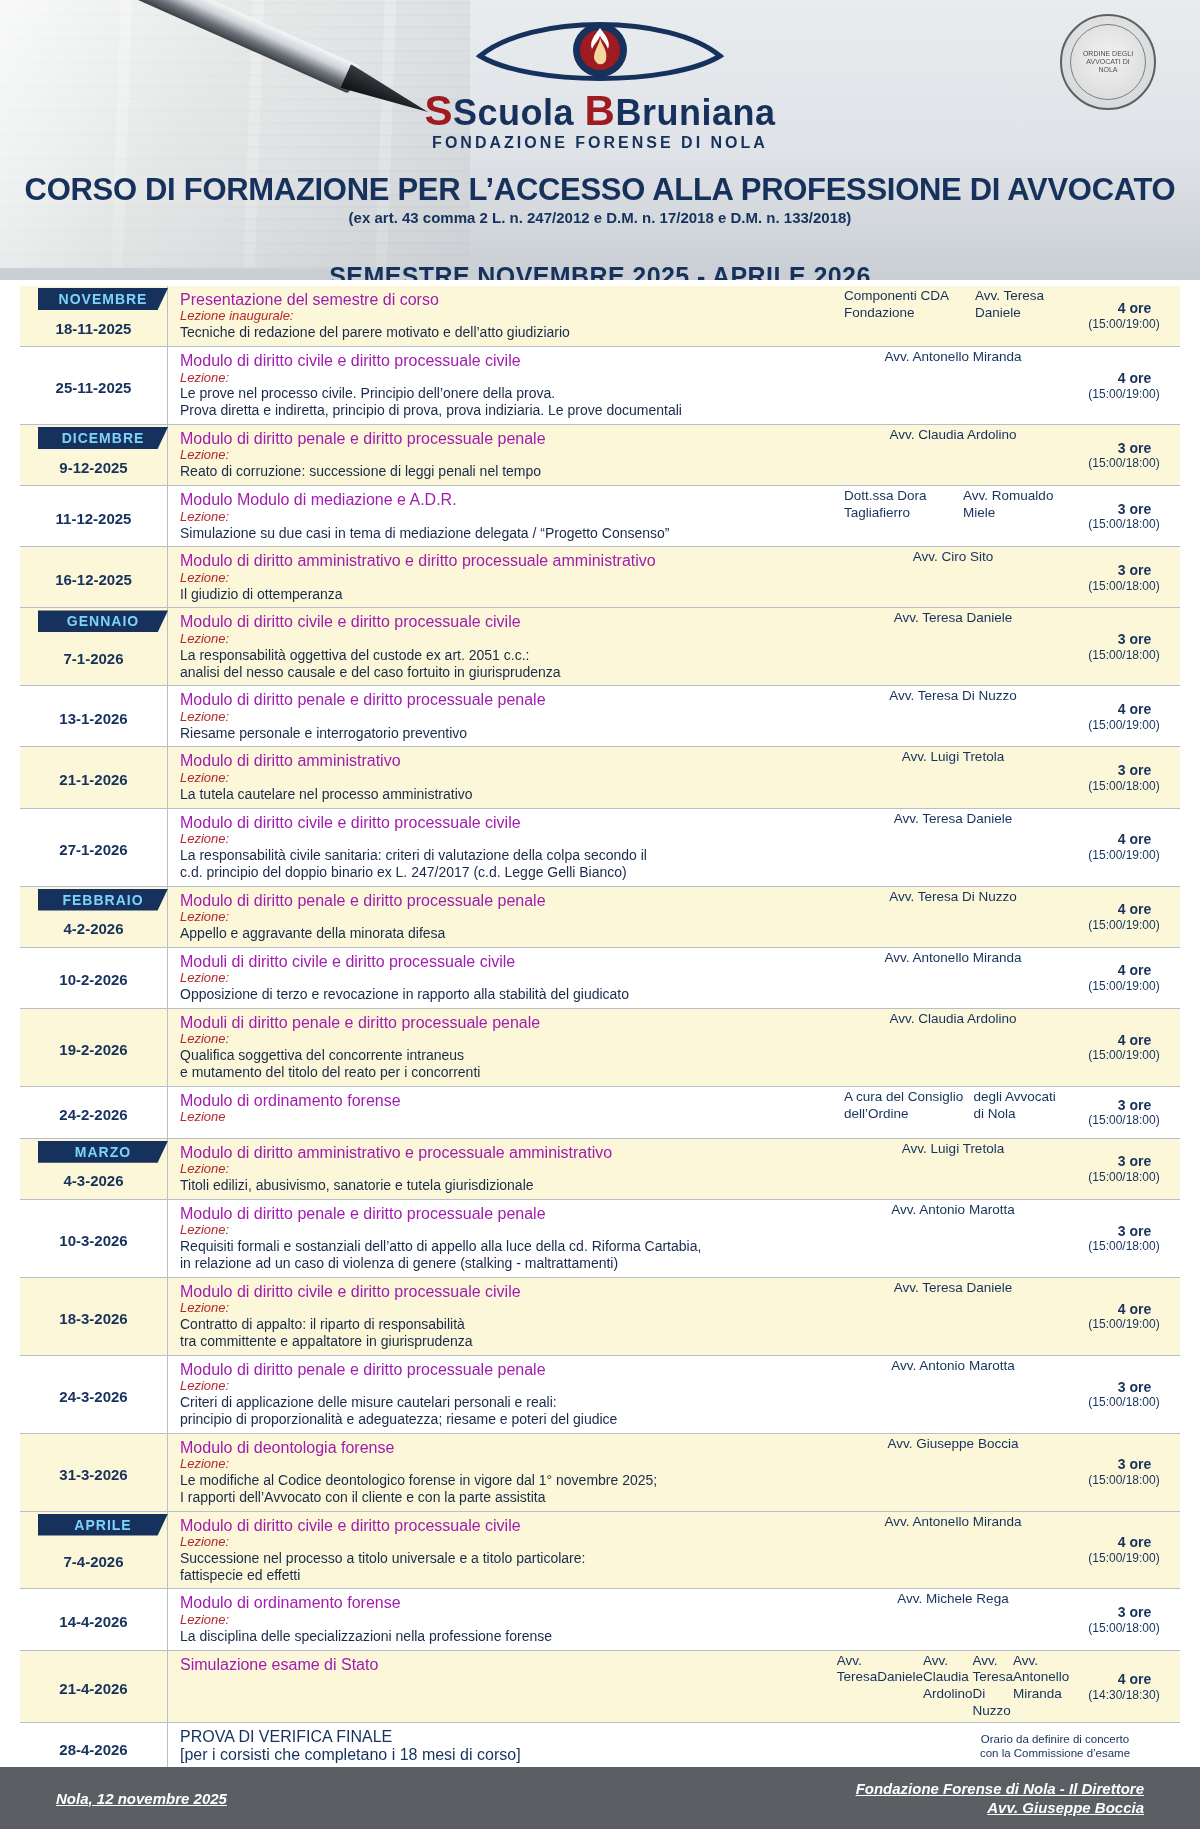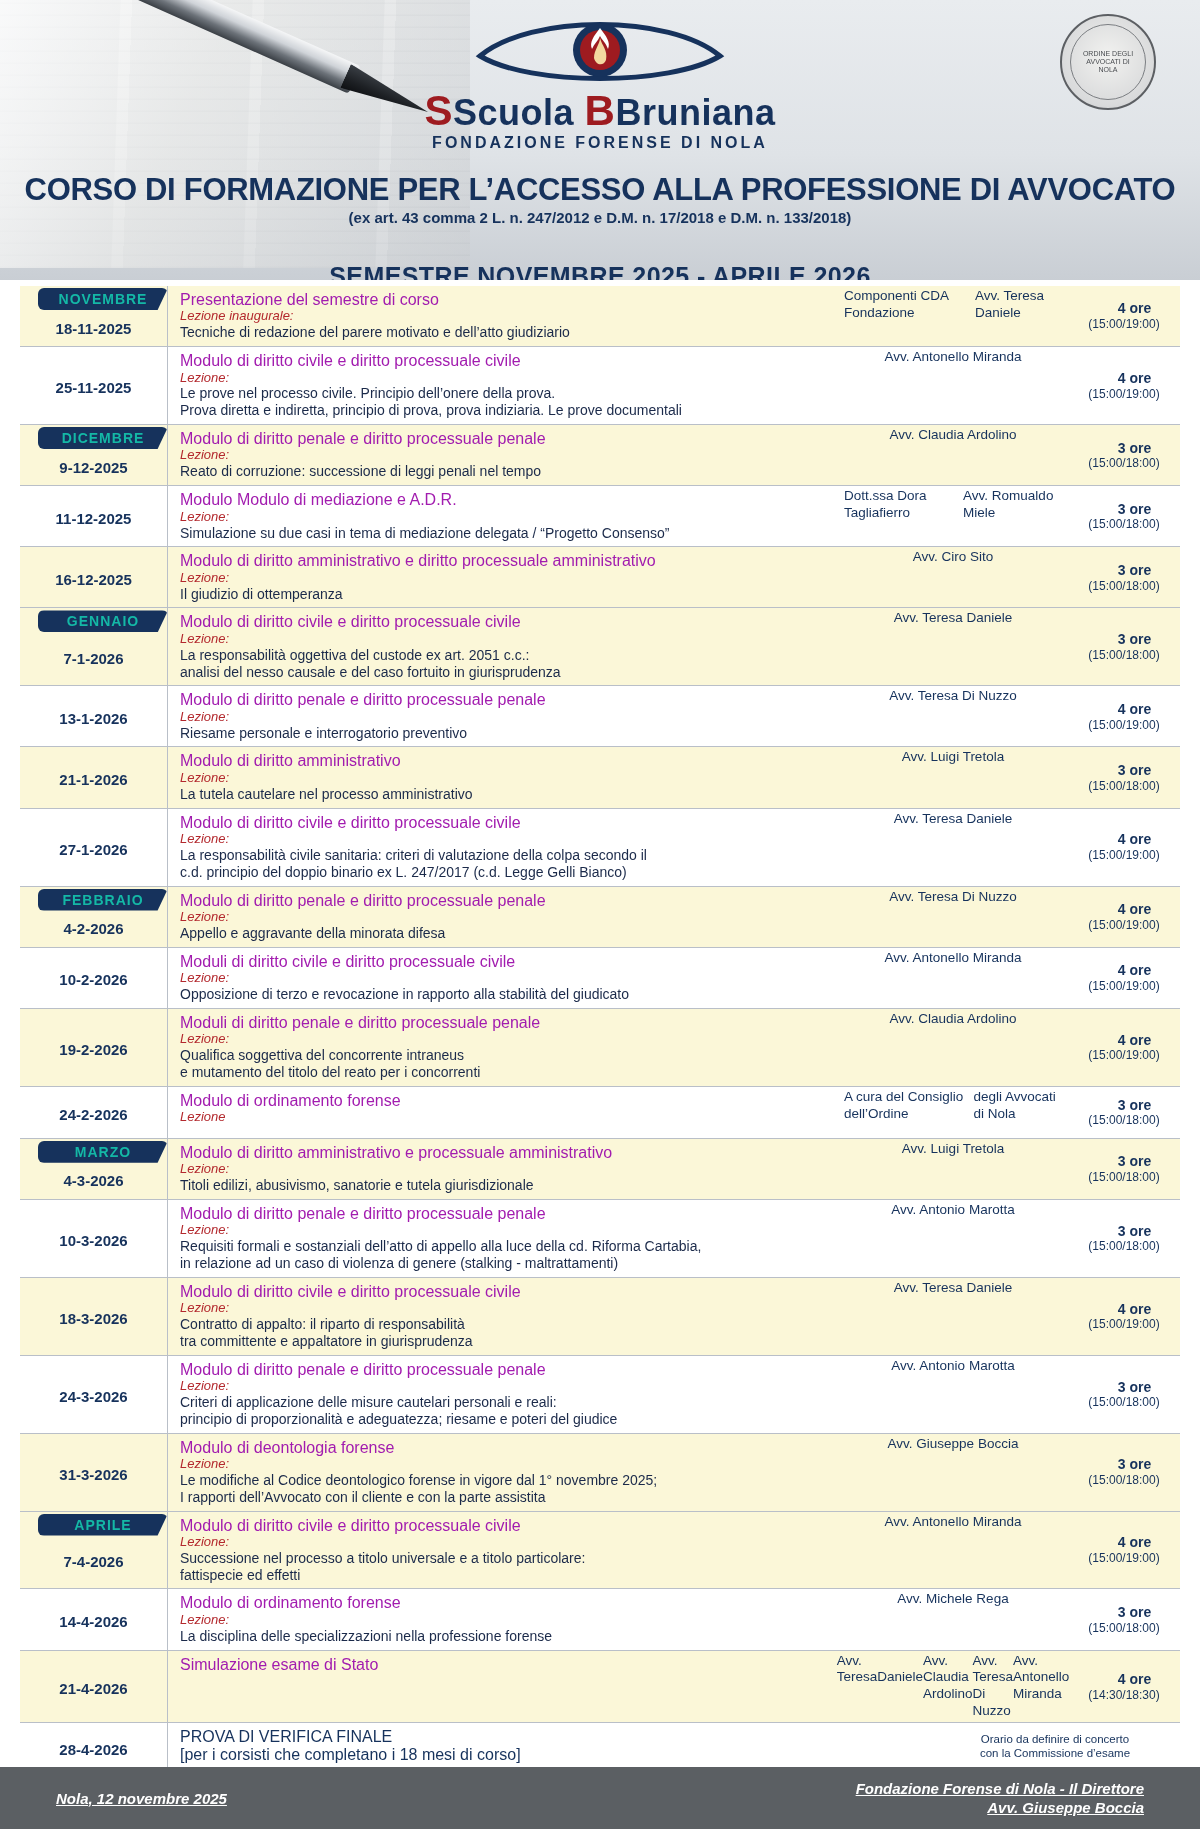--- a/index.html
+++ b/index.html
@@ -148,28 +148,27 @@
     color: #16325c;
     border-right: 1px solid #b9bfc8;
     padding-top: 4px;
   }
   .c-date.has-month { padding-top: 24px; }
   .month-tag {
     position: absolute;
     left: 18px; top: 2px;
     width: 130px;
     background: #16325c;
-    color: #14b8a6;
+    color: #7dd3fc;
     font-size: 14px;
     font-weight: bold;
     letter-spacing: 1px;
     text-align: center;
     padding: 3px 0 3px;
     clip-path: polygon(0 0, 100% 0, 92% 100%, 0 100%);
-    border-radius: 6px;
   }
   .c-body {
     flex: 1 1 auto;
     padding: 5px 8px 5px 12px;
     min-width: 0;
   }
   .mod-title {
     font-size: 16px;
     color: #a21caf;
     font-weight: normal;

